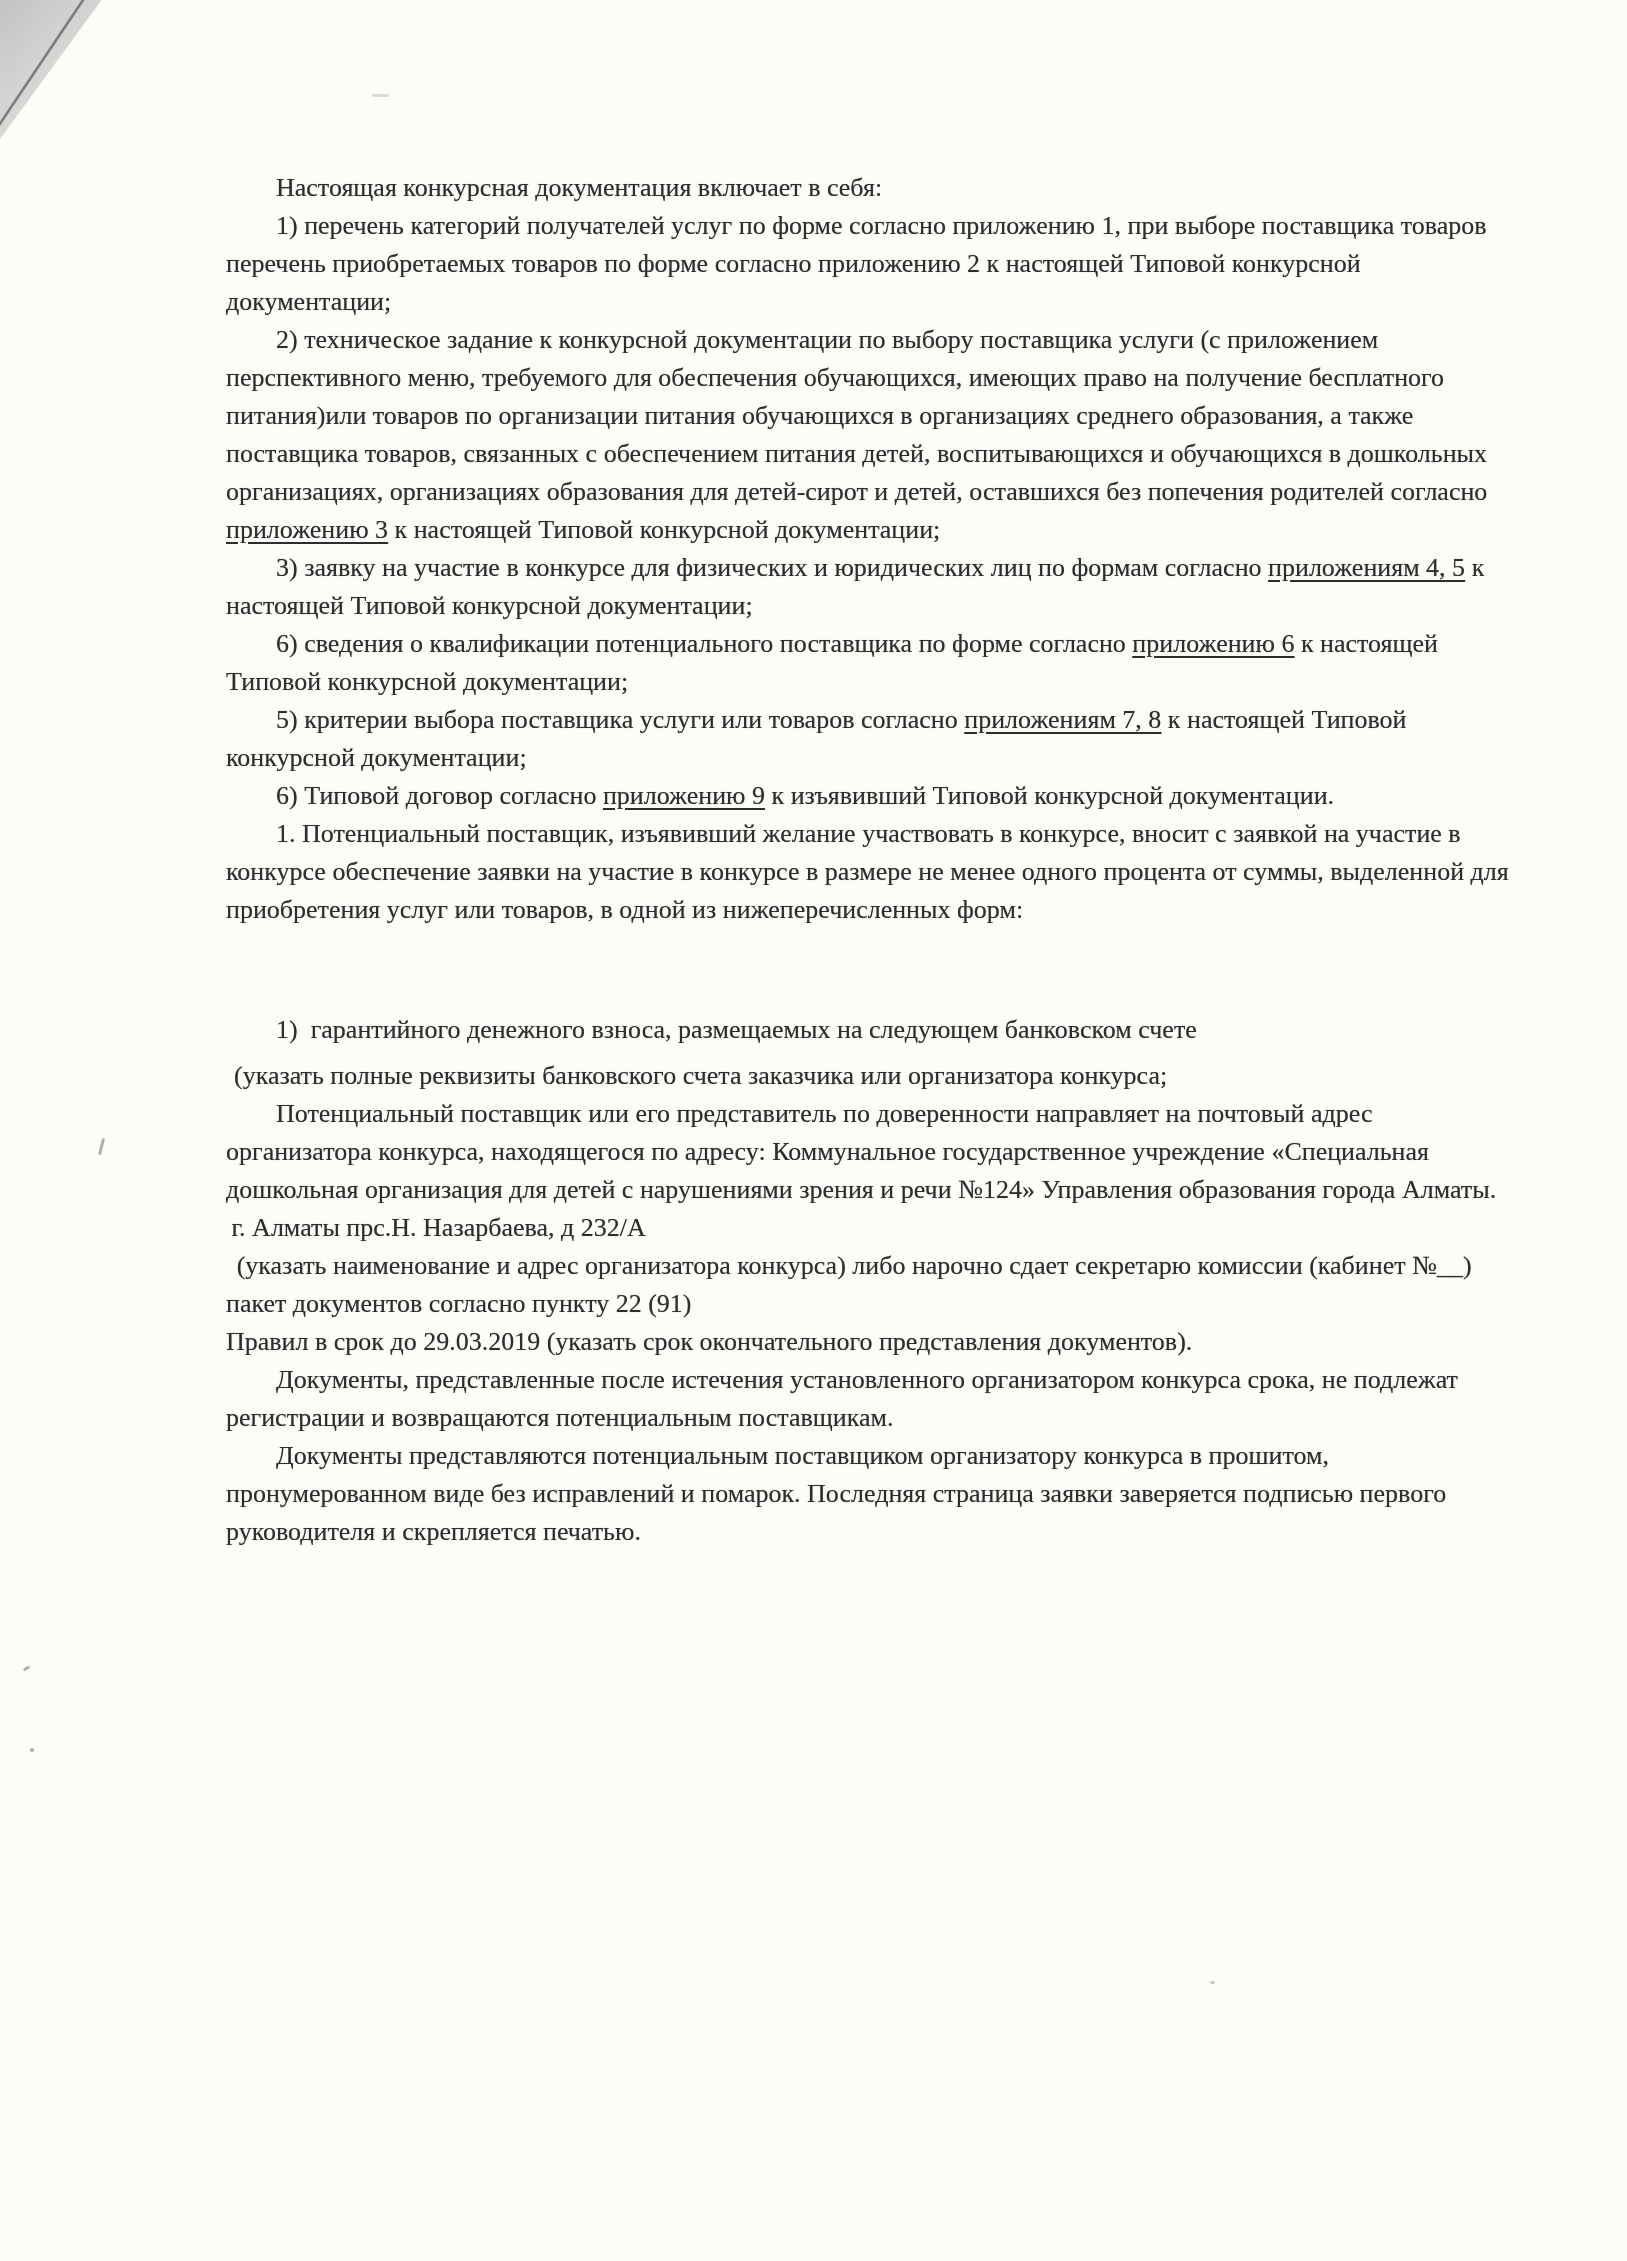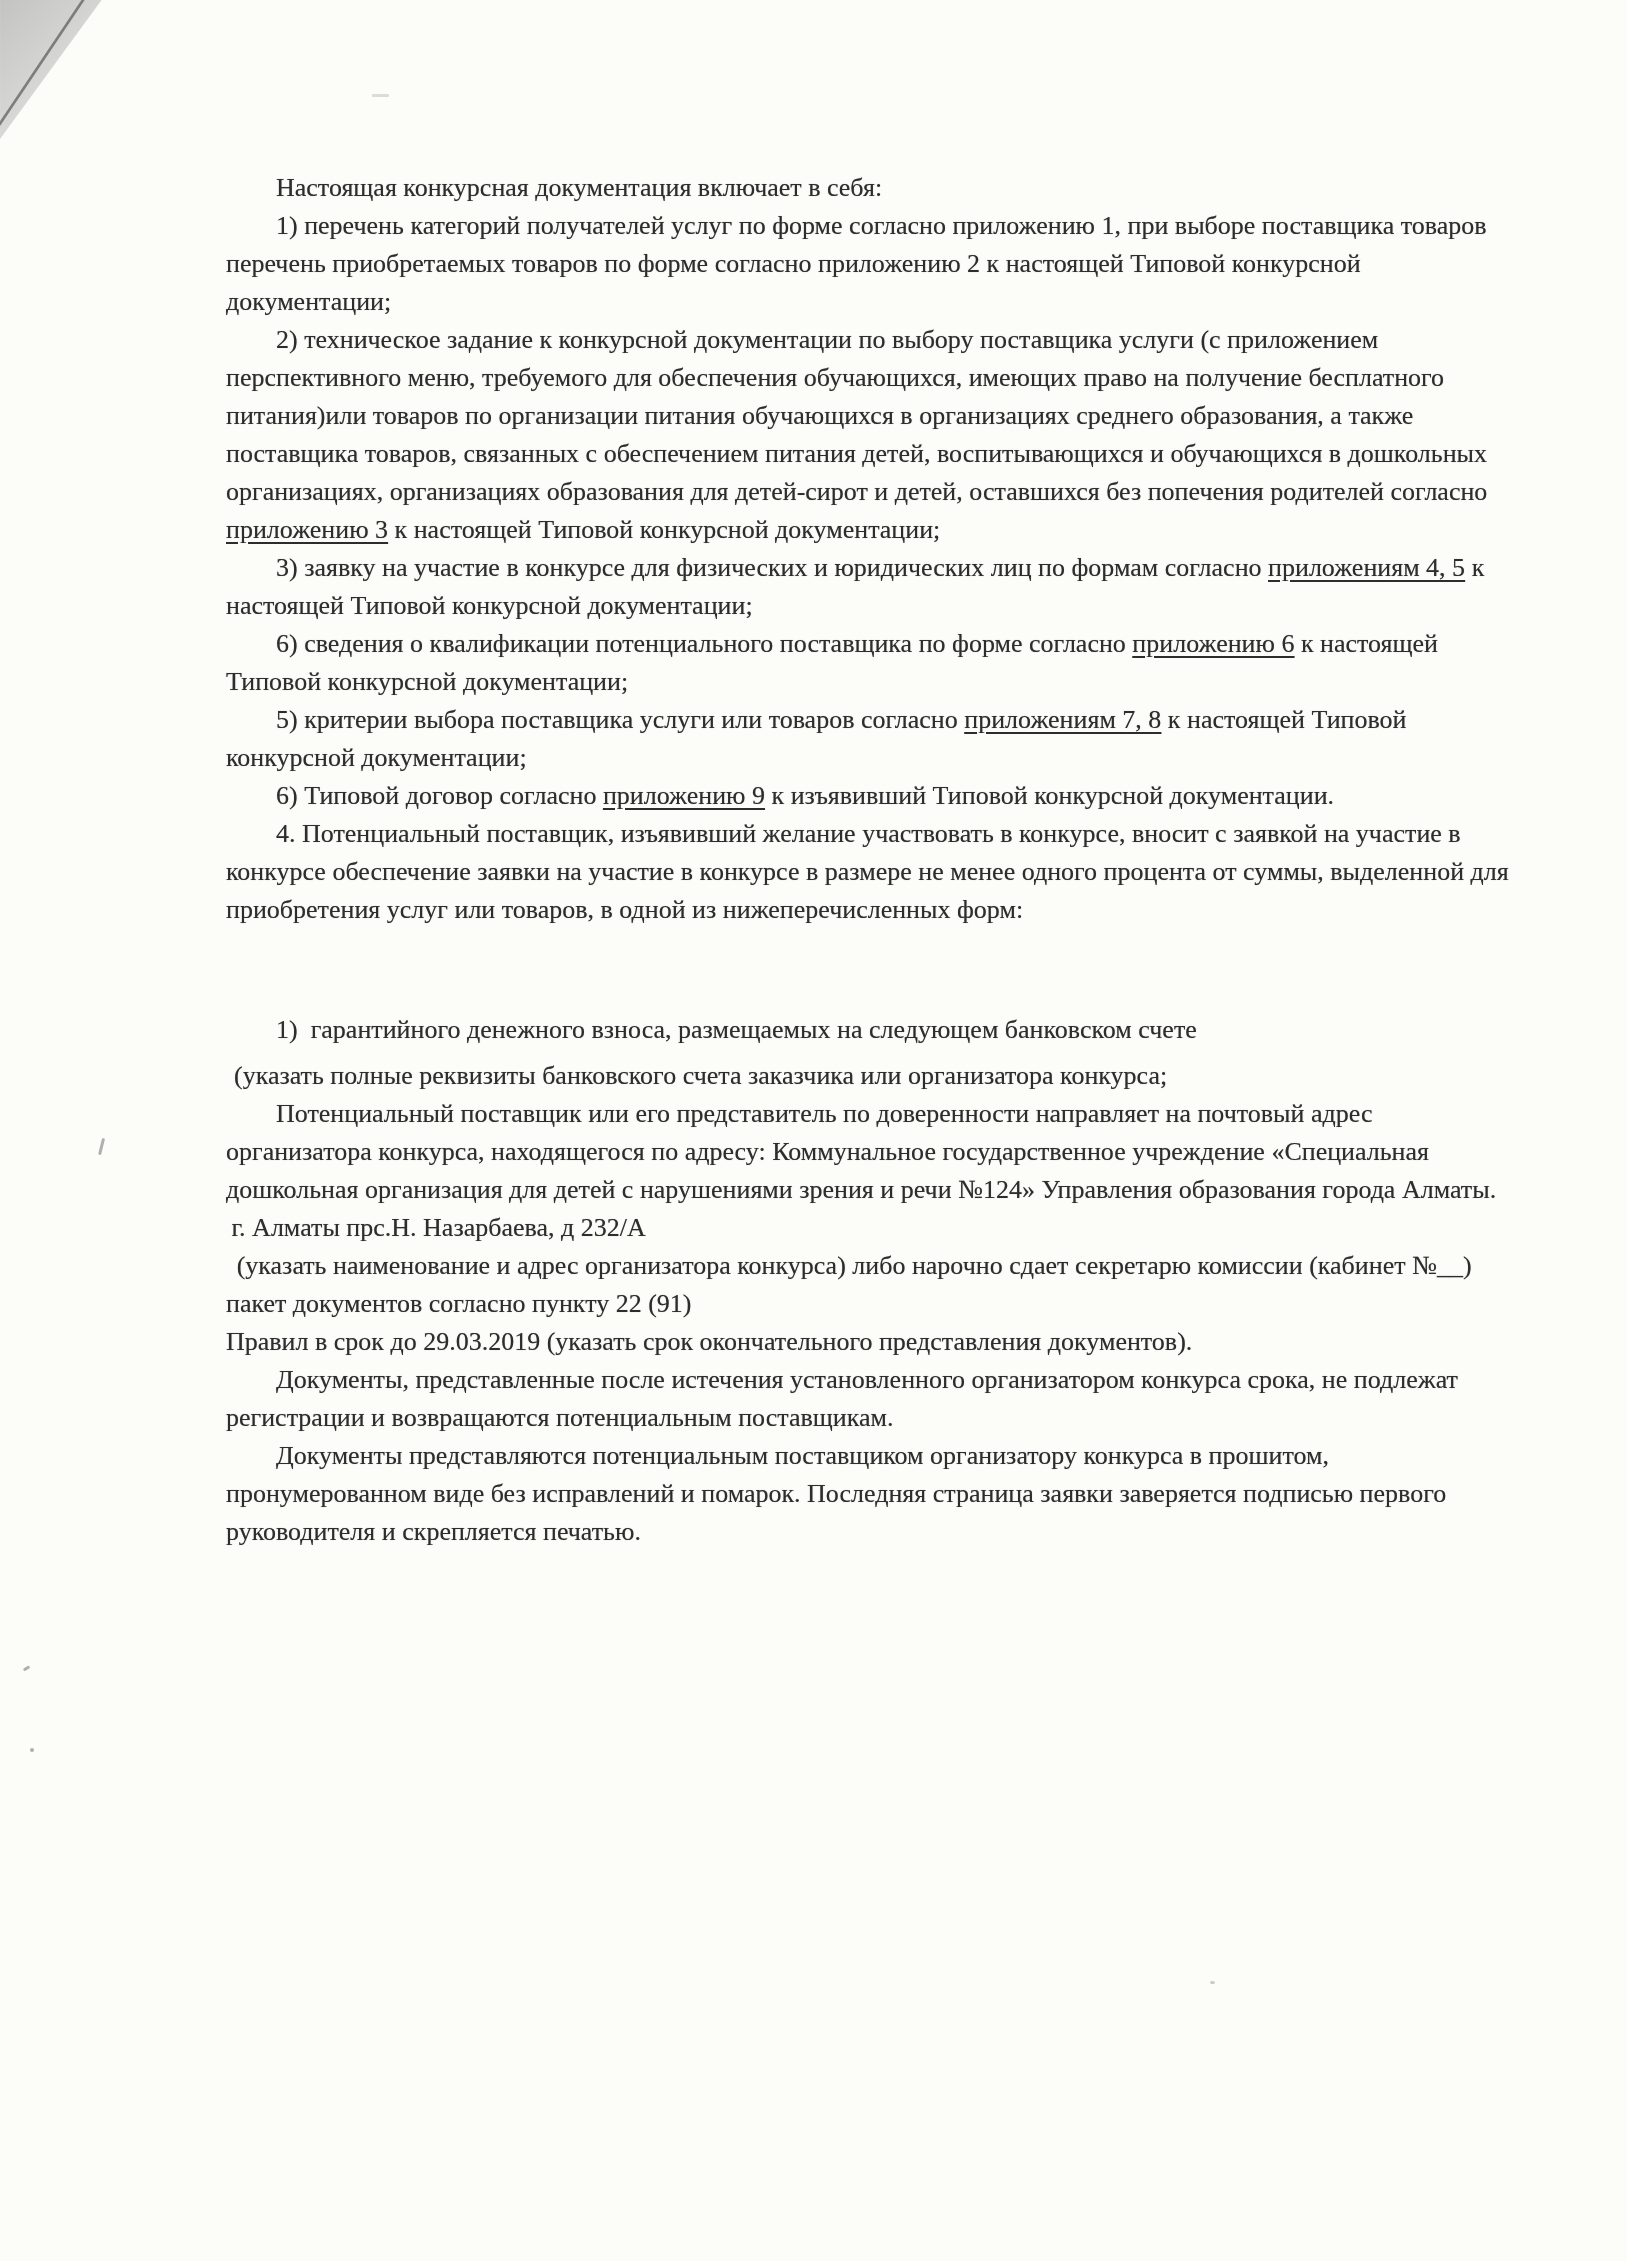--- a/index.html
+++ b/index.html
@@ -78,21 +78,21 @@
     <p class="indent"><span>2) техническое задание к конкурсной документации по выбору поставщика услуги (с приложением перспективного меню, требуемого для обеспечения обучающихся, имеющих право на получение бесплатного питания)или товаров по организации питания обучающихся в организациях среднего образования, а также поставщика товаров, связанных с обеспечением питания детей, воспитывающихся и обучающихся в дошкольных организациях, организациях образования для детей-сирот и детей, оставшихся без попечения родителей согласно </span><span class="u">приложению 3</span><span> к настоящей Типовой конкурсной документации;</span></p>
 
     <p class="indent"><span>3) заявку на участие в конкурсе для физических и юридических лиц по формам согласно </span><span class="u">приложениям 4, 5</span><span> к настоящей Типовой конкурсной документации;</span></p>
 
     <p class="indent"><span>6) сведения о квалификации потенциального поставщика по форме согласно </span><span class="u">приложению 6</span><span> к настоящей Типовой конкурсной документации;</span></p>
 
     <p class="indent"><span>5) критерии выбора поставщика услуги или товаров согласно </span><span class="u">приложениям 7, 8</span><span> к настоящей Типовой конкурсной документации;</span></p>
 
     <p class="indent"><span>6) Типовой договор согласно </span><span class="u">приложению 9</span><span> к изъявивший Типовой конкурсной документации.</span></p>
 
-    <p class="indent">4. Потенциальный поставщик, изъявивший желание участвовать в конкурсе, вносит с заявкой на участие в конкурсе обеспечение заявки на участие в конкурсе в размере не менее одного процента от суммы, выделенной для приобретения услуг или товаров, в одной из нижеперечисленных форм:</p>
+    <p class="indent">1. Потенциальный поставщик, изъявивший желание участвовать в конкурсе, вносит с заявкой на участие в конкурсе обеспечение заявки на участие в конкурсе в размере не менее одного процента от суммы, выделенной для приобретения услуг или товаров, в одной из нижеперечисленных форм:</p>
 
     <p class="indent pre gap-top">1)  гарантийного денежного взноса, размещаемых на следующем банковском счете</p>
 
 
     <p class="note gap-small">(указать полные реквизиты банковского счета заказчика или организатора конкурса;</p>
 
 
     <p class="indent">Потенциальный поставщик или его представитель по доверенности направляет на почтовый адрес организатора конкурса, находящегося по адресу: Коммунальное государственное учреждение «Специальная дошкольная организация для детей с нарушениями зрения и речи №124» Управления образования города Алматы.</p>
 
     <p class="addr">г. Алматы прс.Н. Назарбаева, д 232/А</p>

